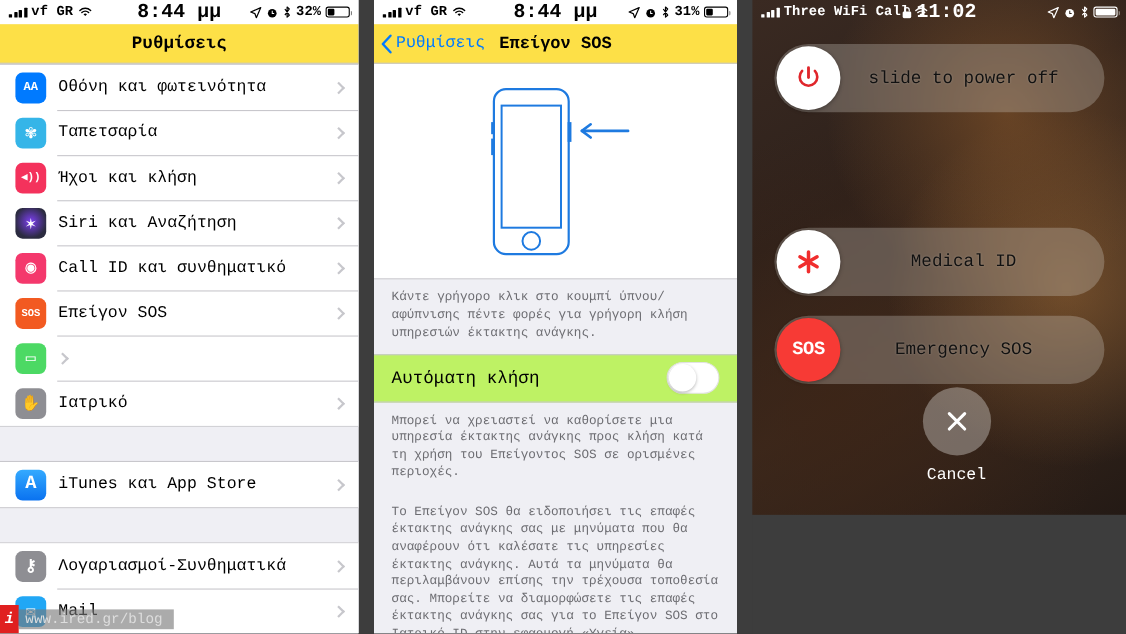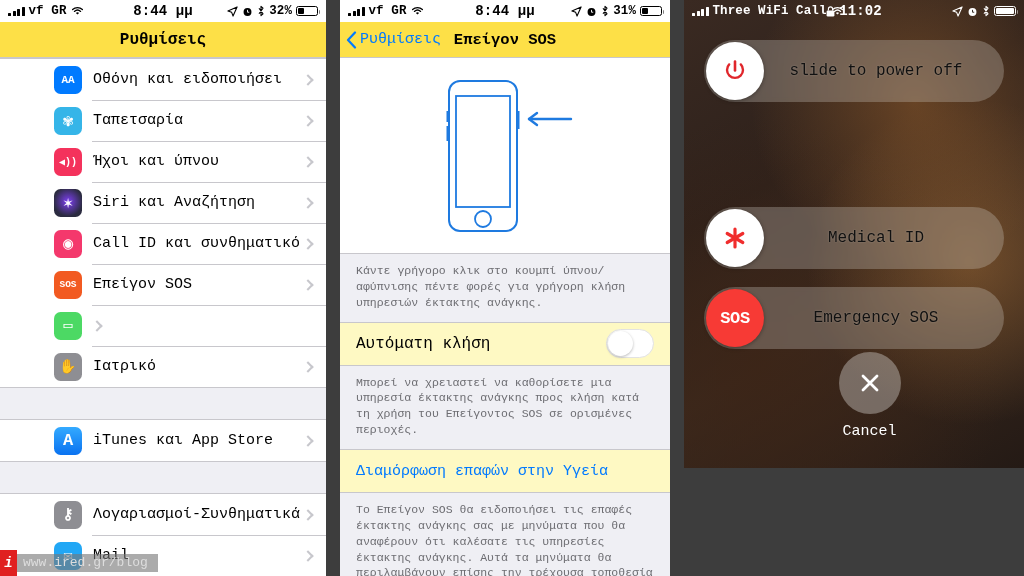--- a/index.html
+++ b/index.html
@@ -15,21 +15,21 @@
   .divider { flex:0 0 auto; background:#3d3d3d; height:576px; }
 
   
   .statusbar {
     height:22px; display:flex; align-items:center;
     font-size:12.5px; font-weight:bold; letter-spacing:.1px;
     padding:0 8px; position:relative;
   }
   .sb-left  { display:flex; align-items:center; gap:4px; flex:1; }
   .sb-mid   { position:absolute; left:0; right:0; text-align:center;
-              font-size:14px; font-weight:bold; pointer-events:none;
+              font-size:18px; font-weight:bold; pointer-events:none;
               display:flex; align-items:center; justify-content:center; gap:4px;}
   .sb-right { display:flex; align-items:center; gap:4px; margin-left:auto; z-index:2;}
   .bars { display:flex; align-items:flex-end; gap:1.5px; height:9px; }
   .bars i { width:3px; background:currentColor; border-radius:.5px; display:block; }
   .bars i:nth-child(1){height:3px}.bars i:nth-child(2){height:5px}
   .bars i:nth-child(3){height:7px}.bars i:nth-child(4){height:9px}
   .batt { width:22px; height:10px; border:1px solid currentColor; border-radius:2.5px;
           position:relative; padding:1px; }
   .batt::after{content:"";position:absolute;right:-3px;top:3px;width:1.5px;height:4px;
                background:currentColor;border-radius:0 1px 1px 0;opacity:.5;}
@@ -39,39 +39,39 @@
   .navbar{height:36px;background:#fde047;display:flex;align-items:center;
           position:relative;border-bottom:.5px solid #c8c7cc;}
   .nav-back{display:flex;align-items:center;color:#007aff;font-size:15px;
             padding-left:6px;z-index:2;cursor:pointer;}
   .nav-title{position:absolute;left:0;right:0;text-align:center;font-size:15.5px;
              font-weight:bold;color:#000;}
   .nav-title-lg{font-size:16px;font-weight:bold;color:#000;width:100%;text-align:center;}
 
   
   .list-scroll{background:#efeff4;height:518px;overflow:hidden;}
-  .grp{background:#fff;border-top:.5px solid #c8c7cc;border-bottom:.5px solid #c8c7cc;padding-left:40px;}
+  .grp{background:#fff;border-top:.5px solid #c8c7cc;border-bottom:.5px solid #c8c7cc;}
   .gap{height:31px;}
   .row{display:flex;align-items:center;height:41px;padding-left:14px;
        background:#fff;position:relative;cursor:pointer;}
   .row+.row::before{content:"";position:absolute;left:52px;right:0;top:0;
                     height:.5px;background:#c8c7cc;}
   .ico{width:28px;height:28px;border-radius:6.5px;flex:0 0 auto;margin-right:11px;
        display:flex;align-items:center;justify-content:center;
        color:#fff;font-size:12px;font-weight:bold;overflow:hidden;position:relative;}
   .row-label{font-size:15px;color:#000;flex:1;white-space:nowrap;}
   .chev{width:8px;height:8px;border-right:2px solid #c7c7cc;border-top:2px solid #c7c7cc;
         transform:rotate(45deg);margin-right:14px;flex:0 0 auto;}
 
   
   .sos-body{background:#efeff4;height:518px;overflow:hidden;}
   .hero{background:#fff;height:196px;display:flex;align-items:center;justify-content:center;
         border-bottom:.5px solid #c8c7cc;}
   .note{font-size:11.5px;line-height:1.38;color:#6d6d72;padding:9px 16px 11px 16px;}
-  .cell{background:#fef9c3;border-top:.5px solid #c8c7cc;border-bottom:.5px solid #c8c7cc;
+  .cell{background:#bef264;border-top:.5px solid #c8c7cc;border-bottom:.5px solid #c8c7cc;
         height:44px;display:flex;align-items:center;padding:0 16px;}
   .cell-label{font-size:16px;color:#000;flex:1;}
   .link{color:#007aff;font-size:15px;}
   .toggle{width:48px;height:29px;border-radius:15px;background:#fff;
           border:1px solid #e2e2e2;position:relative;flex:0 0 auto;cursor:pointer;}
   .toggle::after{content:"";position:absolute;left:1px;top:1px;width:25px;height:25px;
                  border-radius:50%;background:#fff;
                  box-shadow:0 1px 3px rgba(0,0,0,.28);}
 
   
@@ -146,31 +146,31 @@
   </div>
 
   <div class="navbar">
     <div class="nav-title-lg">Ρυθμίσεις</div>
   </div>
 
   <div class="list-scroll" id="settings-list">
       <div class="grp">
         <div class="row">
           <span class="ico" style="background: rgb(0, 122, 255); font-size: 11px;">AA</span>
-          <span class="row-label">Οθόνη και ειδοποιήσει</span>
+          <span class="row-label">Οθόνη και φωτεινότητα</span>
           <span class="chev"></span>
         </div>
         <div class="row">
           <span class="ico" style="background: rgb(53, 181, 232); font-size: 17px;">✾</span>
           <span class="row-label">Ταπετσαρία</span>
           <span class="chev"></span>
         </div>
         <div class="row">
           <span class="ico" style="background: rgb(244, 50, 92); font-size: 10px;">◀))</span>
-          <span class="row-label">Ήχοι και ύπνου</span>
+          <span class="row-label">Ήχοι και κλήση</span>
           <span class="chev"></span>
         </div>
         <div class="row">
           <span class="ico" style="background: radial-gradient(circle at 50% 45%, rgb(125, 63, 242) 0%, rgb(43, 43, 64) 70%); font-size: 16px;">✶</span>
           <span class="row-label">Siri και Αναζήτηση</span>
           <span class="chev"></span>
         </div>
         <div class="row">
           <span class="ico" style="background: rgb(244, 56, 108); font-size: 17px;">◉</span>
           <span class="row-label">Call ID και συνθηματικό</span>
@@ -285,23 +285,20 @@
 
     <div class="note">Κάντε γρήγορο κλικ στο κουμπί ύπνου/αφύπνισης πέντε φορές για γρήγορη κλήση υπηρεσιών έκτακτης ανάγκης.</div>
 
     <div class="cell">
       <span class="cell-label">Αυτόματη κλήση</span>
       <span class="toggle"></span>
     </div>
 
     <div class="note">Μπορεί να χρειαστεί να καθορίσετε μια υπηρεσία έκτακτης ανάγκης προς κλήση κατά τη χρήση του Επείγοντος SOS σε ορισμένες περιοχές.</div>
 
-    <div class="cell">
-      <span class="link">Διαμόρφωση επαφών στην Υγεία</span>
-    </div>
 
     <div class="note">Το Επείγον SOS θα ειδοποιήσει τις επαφές έκτακτης ανάγκης σας με μηνύματα που θα αναφέρουν ότι καλέσατε τις υπηρεσίες έκτακτης ανάγκης. Αυτά τα μηνύματα θα περιλαμβάνουν επίσης την τρέχουσα τοποθεσία σας. Μπορείτε να διαμορφώσετε τις επαφές έκτακτης ανάγκης σας για το Επείγον SOS στο Ιατρικό ID στην εφαρμογή «Υγεία».</div>
   </div>
 </div>
 
 <div class="divider" style="width:14px;"></div>
 
 <div class="panel lock" id="p3" style="width:340px;">
 
   <div class="statusbar" style="color:#fff;">

